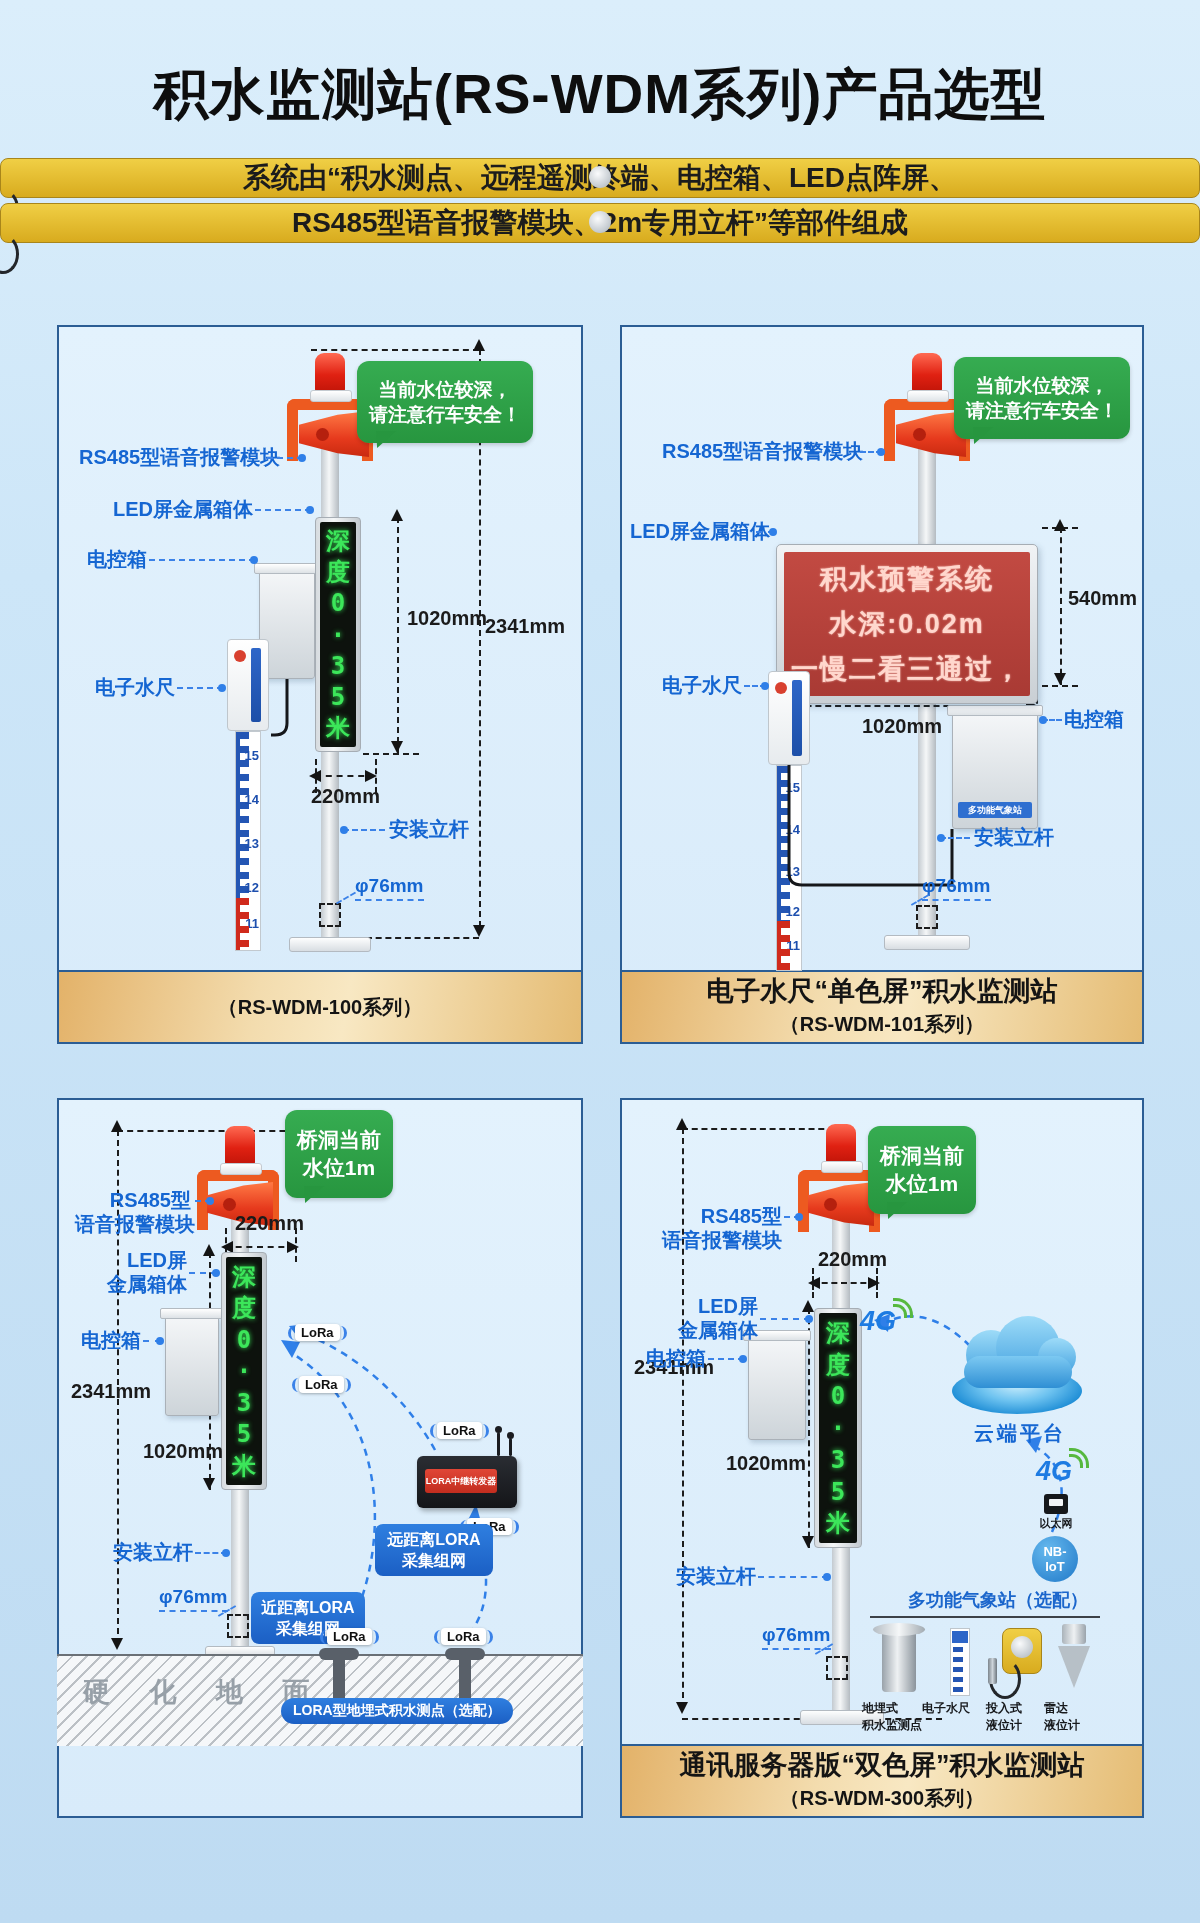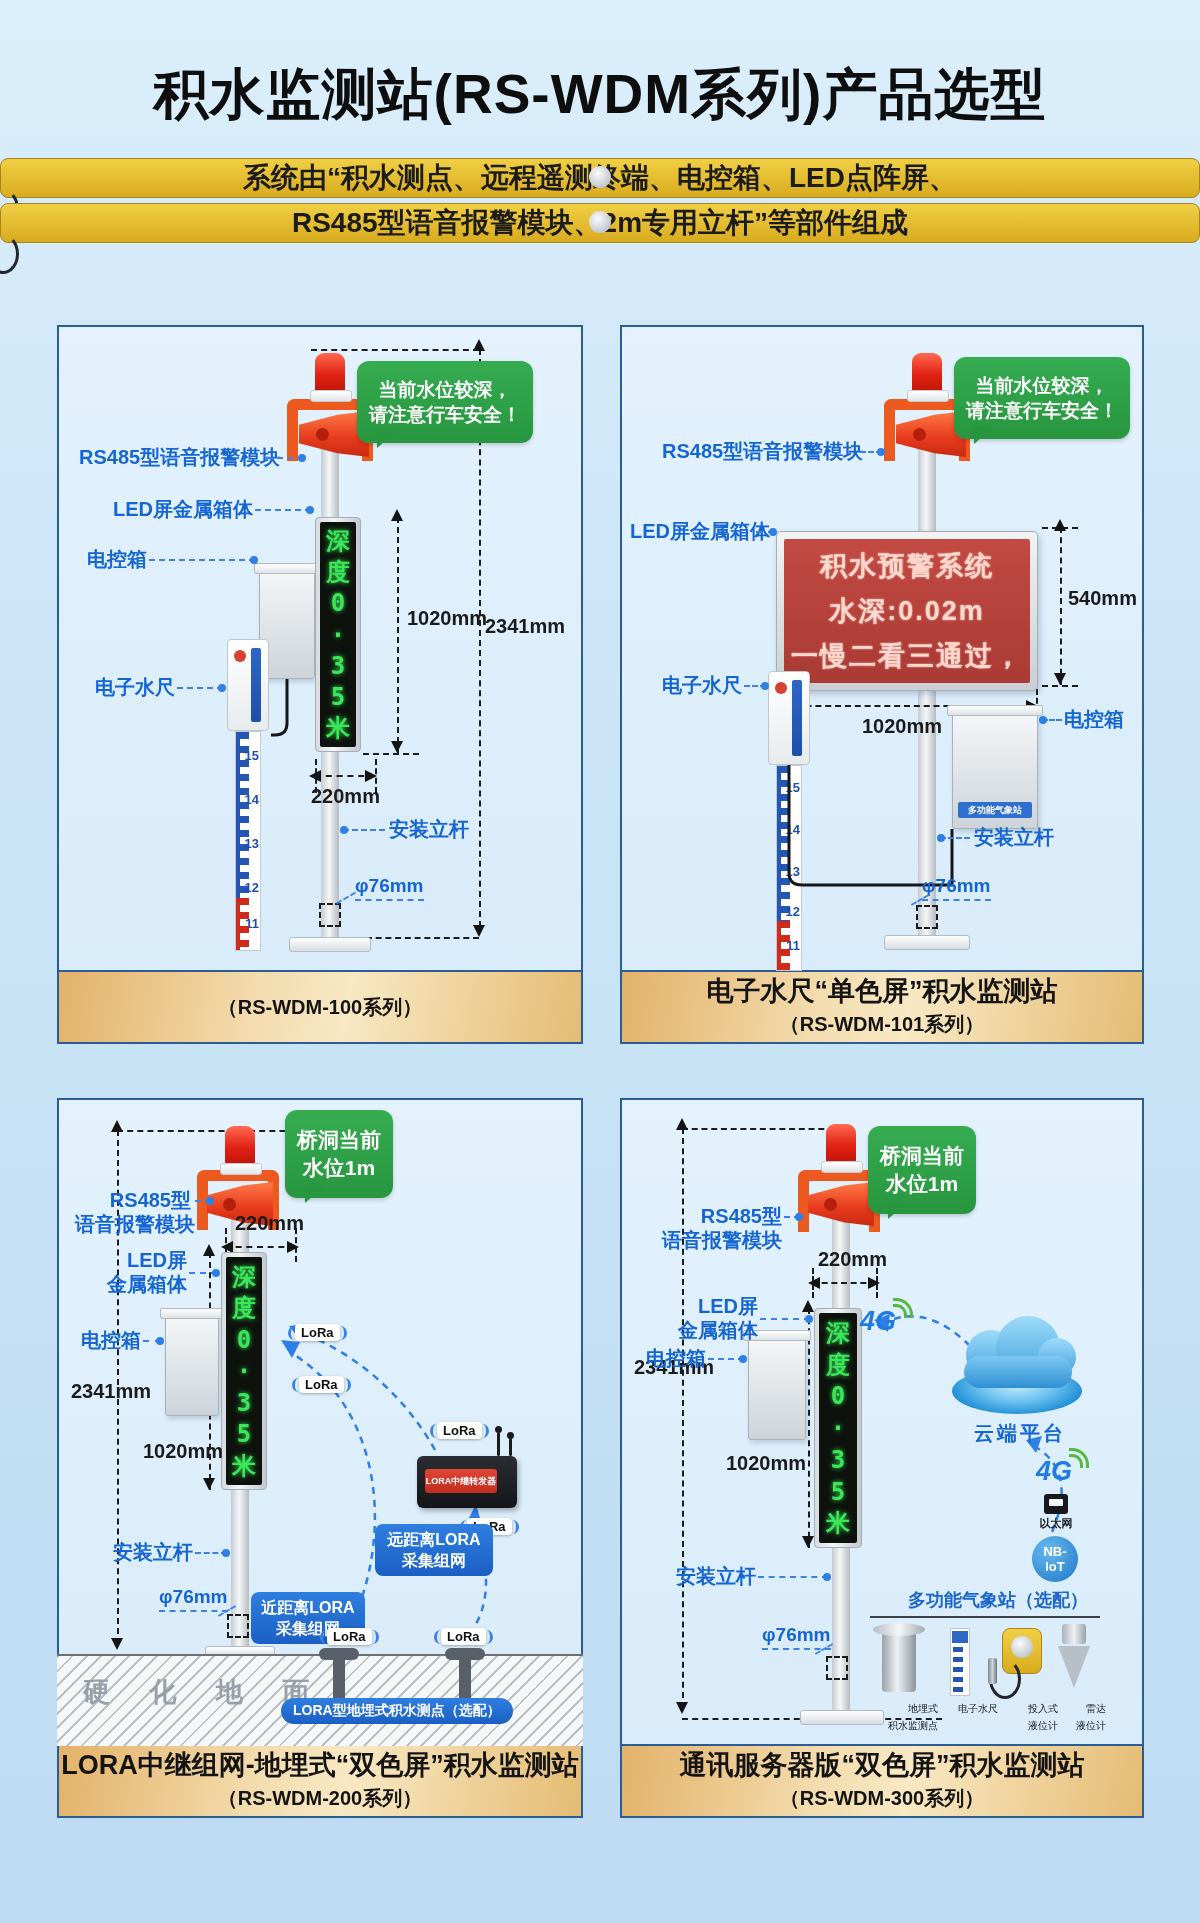--- a/index.html
+++ b/index.html
@@ -80,21 +80,21 @@
 .puff{position:absolute;border-radius:50%;background:linear-gradient(180deg,#9ddbf8,#3f9fdf)}
 .cbase{position:absolute;border-radius:50%;background:radial-gradient(ellipse at 50% 35%,#cdeffd 0%,#6ec3f0 40%,#1f8ed6 75%,#1877bd 100%)}
 .cbody{position:absolute;border-radius:18px;background:linear-gradient(180deg,#7cc9f2,#2f8fd4)}
 .cloudlabel{color:#1566d2;font-weight:700;font-size:20px;z-index:6;letter-spacing:3px}
 .nbiot{border-radius:50%;background:radial-gradient(circle at 35% 30%,#66b9ee,#1f78c8);color:#fff;font-weight:700;font-size:13px;line-height:15px;display:flex;flex-direction:column;align-items:center;justify-content:center;z-index:6}
 .eth{color:#16181b;font-weight:700;font-size:11px;text-align:center;z-index:6}
 .ethicon{width:24px;height:20px;margin:0 auto 2px;background:#16181b;border-radius:3px;position:relative}
 .ethicon:after{content:"";position:absolute;left:5px;top:5px;width:14px;height:7px;background:#f2f4f6;border-radius:1px}
 .netheading{color:#1b66cc;font-weight:700;font-size:18px;white-space:nowrap;z-index:6}
 .netline{border-top:2px solid #3c4147;z-index:6}
-.devlabel{color:#17191c;font-weight:400;font-size:10px;line-height:17px;text-align:right;z-index:6}
+.devlabel{color:#17191c;font-weight:700;font-size:12px;line-height:17px;text-align:left;z-index:6}
 .devlabel span{display:block}
 .cyl{background:linear-gradient(90deg,#99a2aa,#eef1f3 45%,#8b949c);border-radius:4px;z-index:5}
 .cyl:before{content:"";position:absolute;left:-9px;top:-7px;width:52px;height:13px;background:linear-gradient(90deg,#b5bdc4,#f5f7f8 50%,#a2abb2);border-radius:50%}
 .mingauge{background:#fff;border:1px solid #bfc6cc;z-index:5}
 .mingauge:before{content:"";position:absolute;left:1px;top:2px;right:1px;height:12px;background:#2e66c8}
 .mingauge:after{content:"";position:absolute;left:2px;top:18px;width:10px;bottom:2px;background:repeating-linear-gradient(180deg,#2456b4 0 5px,rgba(0,0,0,0) 5px 10px)}
 .sub{background:linear-gradient(180deg,#f0cf45,#d8ab1e);border:1px solid #a8851a;border-radius:8px;z-index:5}
 .sub:before{content:"";position:absolute;left:50%;transform:translateX(-50%);top:7px;width:22px;height:22px;border-radius:50%;background:radial-gradient(circle at 40% 35%,#fafbfc,#aab3ba)}
 .sub:after{content:"";position:absolute;left:-14px;top:30px;width:26px;height:34px;border:3px solid #23262a;border-radius:50%;border-top-color:transparent}
 .probe{position:absolute;width:9px;height:26px;background:linear-gradient(90deg,#7c858d,#cdd4da,#6d767e);border-radius:2px;z-index:5}
@@ -203,21 +203,21 @@
     <span>当前水位较深，</span><br>
     <span>请注意行车安全！</span>
   </div>
 
   <div class="abs blabel tr" style="left:40px;top:112px;width:196px">RS485型语音报警模块</div>
   <div class="abs leader dr" style="left:238px;top:124px;width:22px"></div>
 
   <div class="abs blabel tr" style="left:8px;top:192px;width:124px">LED屏金属箱体</div>
   <div class="abs leader dr" style="left:134px;top:204px;width:18px"></div>
 
-  <div class="abs ledh" style="left:154px;top:204px;width:262px;height:160px">
+  <div class="abs ledh" style="left:154px;top:217px;width:262px;height:160px">
     <div class="scr">
       <span>积水预警系统</span>
       <span>水深:0.02m</span>
       <span>一慢二看三通过，</span>
     </div>
   </div>
 
   <div class="abs hd" style="left:420px;top:200px;width:36px"></div>
   <div class="abs hd" style="left:420px;top:358px;width:36px"></div>
   <div class="abs vd" style="left:438px;top:200px;height:158px"></div>
@@ -359,24 +359,20 @@
   <div class="abs lora" style="left:268px;top:528px">LoRa</div>
   <div class="abs lora" style="left:382px;top:528px">LoRa</div>
   <div class="abs sensor" style="left:260px;top:548px;width:40px"></div>
   <div class="abs sensor" style="left:386px;top:548px;width:40px"></div>
 
   <div class="abs ground" style="top:554px;height:92px">
     <div class="gtxt">硬 化 地 面</div>
   </div>
   <div class="abs bpill" style="left:222px;top:598px">LORA型地埋式积水测点（选配）</div>
 
-  <div class="abs cap">
-    <div class="c1">LORA中继组网-地埋式“双色屏”积水监测站</div>
-    <div class="c2">（RS-WDM-200系列）</div>
-  </div>
 </div>
 
 <div class="panel" style="left:620px;top:1098px;width:524px;height:720px">
   <svg class="ov" width="524" height="720" viewBox="0 0 524 720">
     <path d="M348,246 C316,214 286,210 260,224 " stroke="#2f7fe8" stroke-width="2.5" stroke-dasharray="7 6" fill="none"></path>
     <path d="M430,432 C448,390 440,362 412,346" stroke="#2f7fe8" stroke-width="2.5" stroke-dasharray="7 6" fill="none"></path>
     <polygon points="252,220 268,214 266,232" fill="#2f7fe8"></polygon>
     <polygon points="404,340 420,336 414,353" fill="#2f7fe8"></polygon>
   </svg>
 

